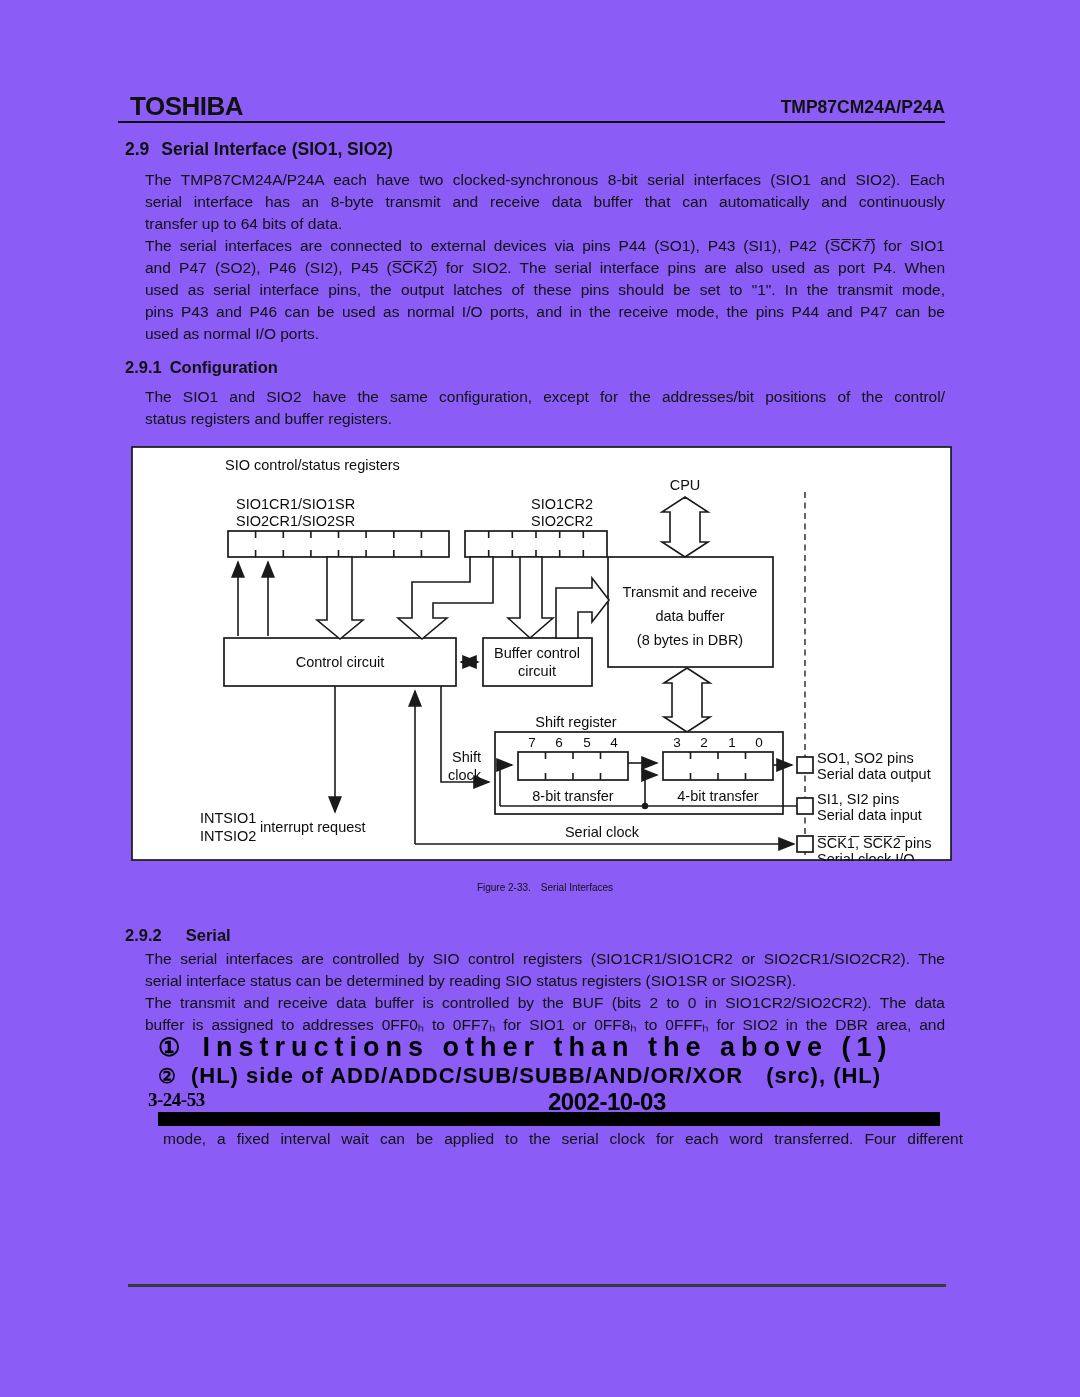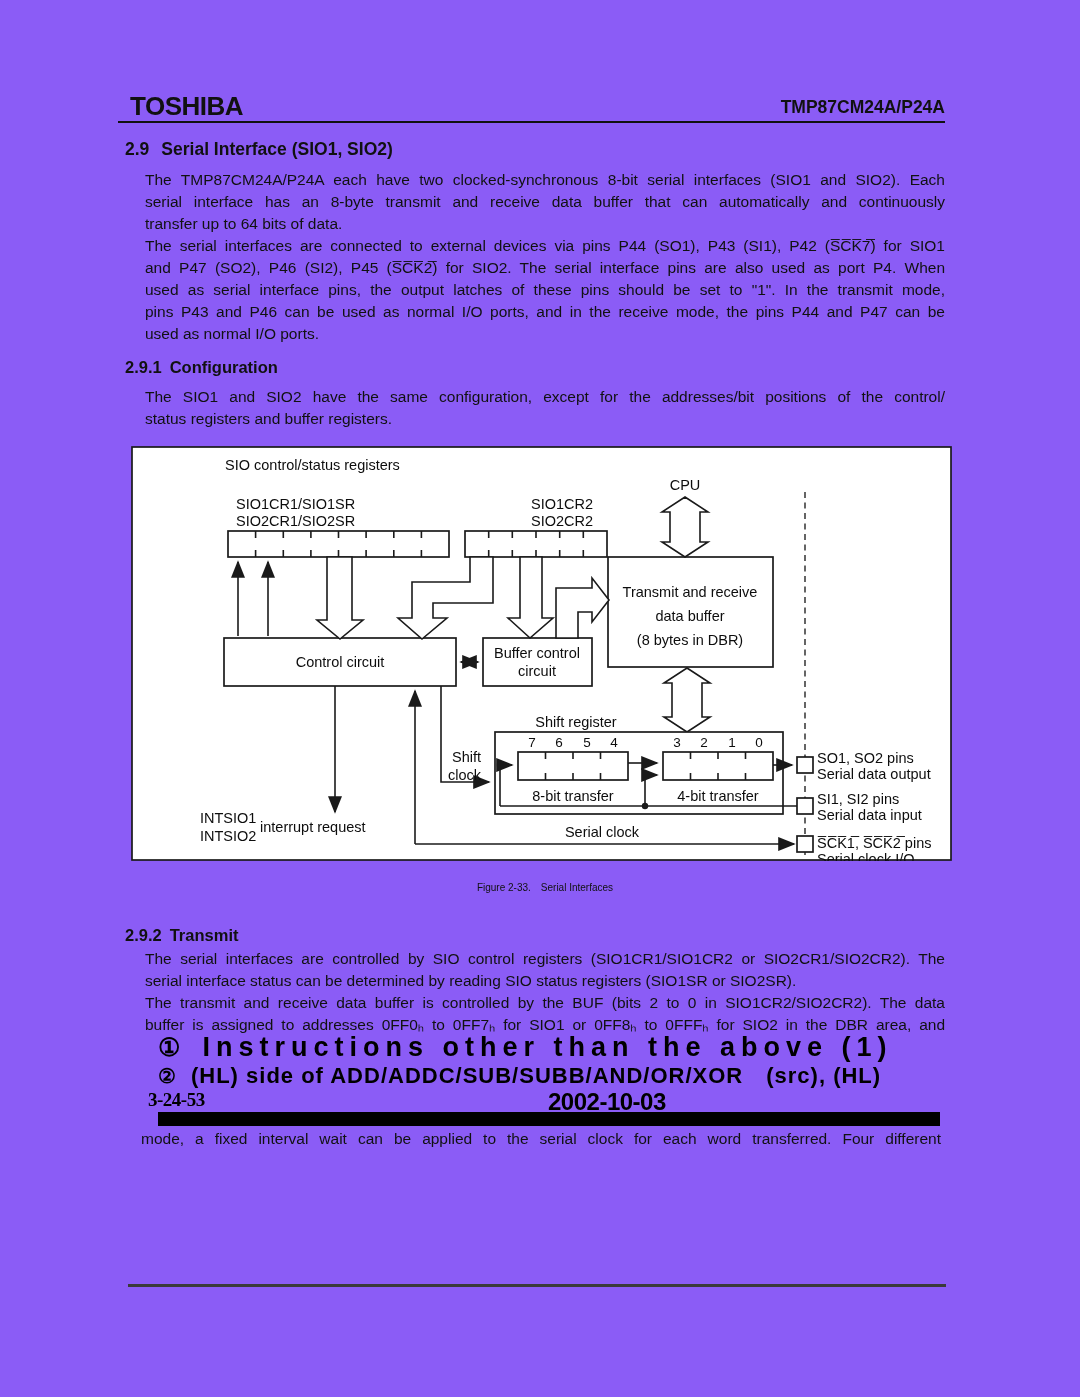--- a/index.html
+++ b/index.html
@@ -156,38 +156,38 @@
     <text x="686" y="333">Serial data output</text>
     <text x="686" y="358">SI1, SI2 pins</text>
     <text x="686" y="374">Serial data input</text>
     <text x="686" y="402">S̅C̅K̅1̅, S̅C̅K̅2̅ pins</text>
     <text x="686" y="418">Serial clock I/O</text>
   </svg>
 
   <div class="abs caption" style="left:145px;top:882px;">Figure 2-33. Serial Interfaces</div>
 
   <div class="abs h2" style="left:125px;top:926px;">
-    <span class="hnum" style="margin-right:8px;">2.9.2</span><span>Transmit</span>
+    <span class="hnum" style="margin-right:24px;">2.9.2</span><span>Serial</span>
   </div>
   <div class="abs body-block" style="left:145px;top:948px;">
     <div class="bline">The serial interfaces are controlled by SIO control registers (SIO1CR1/SIO1CR2 or SIO2CR1/SIO2CR2). The</div>
     <div class="bline endline">serial interface status can be determined by reading SIO status registers (SIO1SR or SIO2SR).</div>
     <div class="bline">The transmit and receive data buffer is controlled by the BUF (bits 2 to 0 in SIO1CR2/SIO2CR2). The data</div>
     <div class="bline">buffer is assigned to addresses 0FF0ₕ to 0FF7ₕ for SIO1 or 0FF8ₕ to 0FFFₕ for SIO2 in the DBR area, and</div>
   </div>
 
   <div class="abs stampL1" style="left:158px;top:1032px;">
     <span class="mk">①</span><span>Instructions other than the above (1)</span>
   </div>
   <div class="abs stampL2" style="left:158px;top:1063px;">
     <span class="mk">②</span><span>(HL) side of ADD/ADDC/SUB/SUBB/AND/OR/XOR (src), (HL)</span>
   </div>
   <div class="abs stampSmall" style="left:148px;top:1089px;font-family:Liberation Serif, serif;">3-24-53</div>
   <div class="abs stampSmall" style="left:548px;top:1088px;font-size:24px;">2002-10-03</div>
   <div class="abs blackbar" style="left:158px;top:1112px;width:782px;height:14px;"></div>
 
-  <div class="abs body-block" style="left:141px;top:1128px;">
+  <div class="abs body-block" style="left:163px;top:1128px;">
     <div class="bline">mode, a fixed interval wait can be applied to the serial clock for each word transferred. Four different</div>
   </div>
 
   <div class="abs botrule" style="left:128px;top:1284px;width:818px;"></div>
 
 </div>
 
 </body></html>

